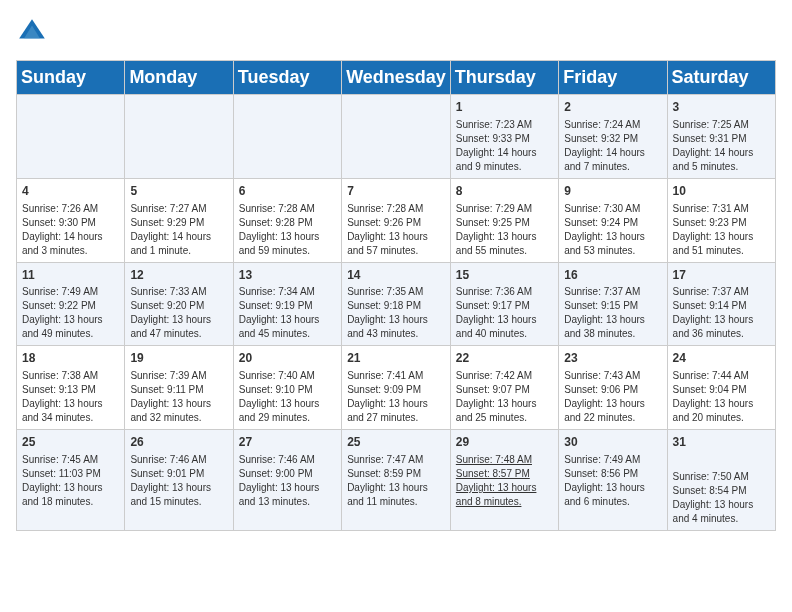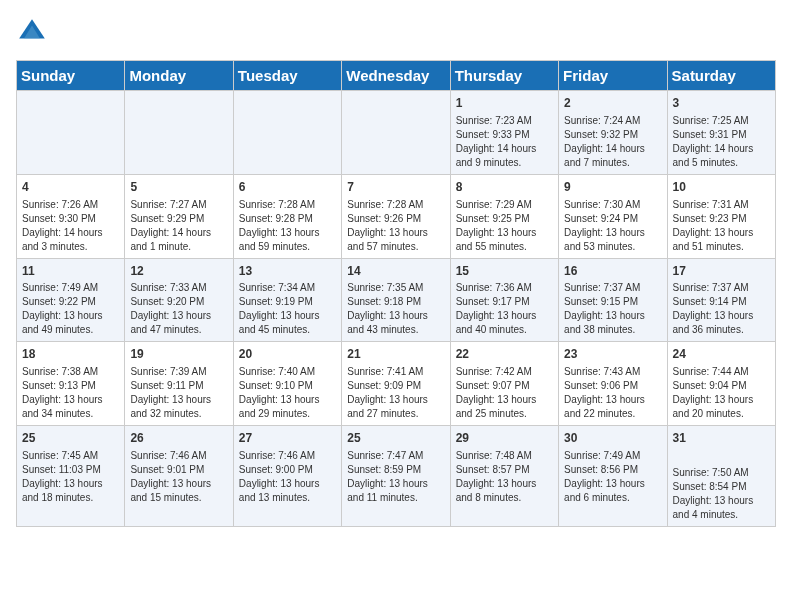--- a/index.html
+++ b/index.html
@@ -49,21 +49,21 @@
     table {
       width: 100%;
       border-collapse: collapse;
       font-size: 10.5px;
     }
     thead tr th {
       background-color: #1a6fb5;
       color: #fff;
       padding: 6px 4px;
       text-align: left;
-      font-size: 15px;
+      font-size: 18px;
       font-weight: bold;
       border: 1px solid #ccc;
     }
     tbody tr td {
       border: 1px solid #ccc;
       vertical-align: top;
       padding: 4px 5px;
       height: 80px;
       width: calc(100% / 7);
       color: #333;
@@ -294,21 +294,21 @@
 Daylight: 13 hours and 13 minutes.</div>
         </td>
         <td>
           <span class="day-num">25</span>
           <div class="day-info" style="white-space: pre-line;">Sunrise: 7:47 AM
 Sunset: 8:59 PM
 Daylight: 13 hours and 11 minutes.</div>
         </td>
         <td>
           <span class="day-num">29</span>
-          <div class="day-info" style="white-space: pre-line;">Sunrise: 7:48 AM
+          <div class="day-info" style="white-space: pre-line; text-decoration: underline;">Sunrise: 7:48 AM
 Sunset: 8:57 PM
 Daylight: 13 hours and 8 minutes.</div>
         </td>
         <td>
           <span class="day-num">30</span>
           <div class="day-info" style="white-space: pre-line;">Sunrise: 7:49 AM
 Sunset: 8:56 PM
 Daylight: 13 hours and 6 minutes.</div>
         </td>
         <td>

